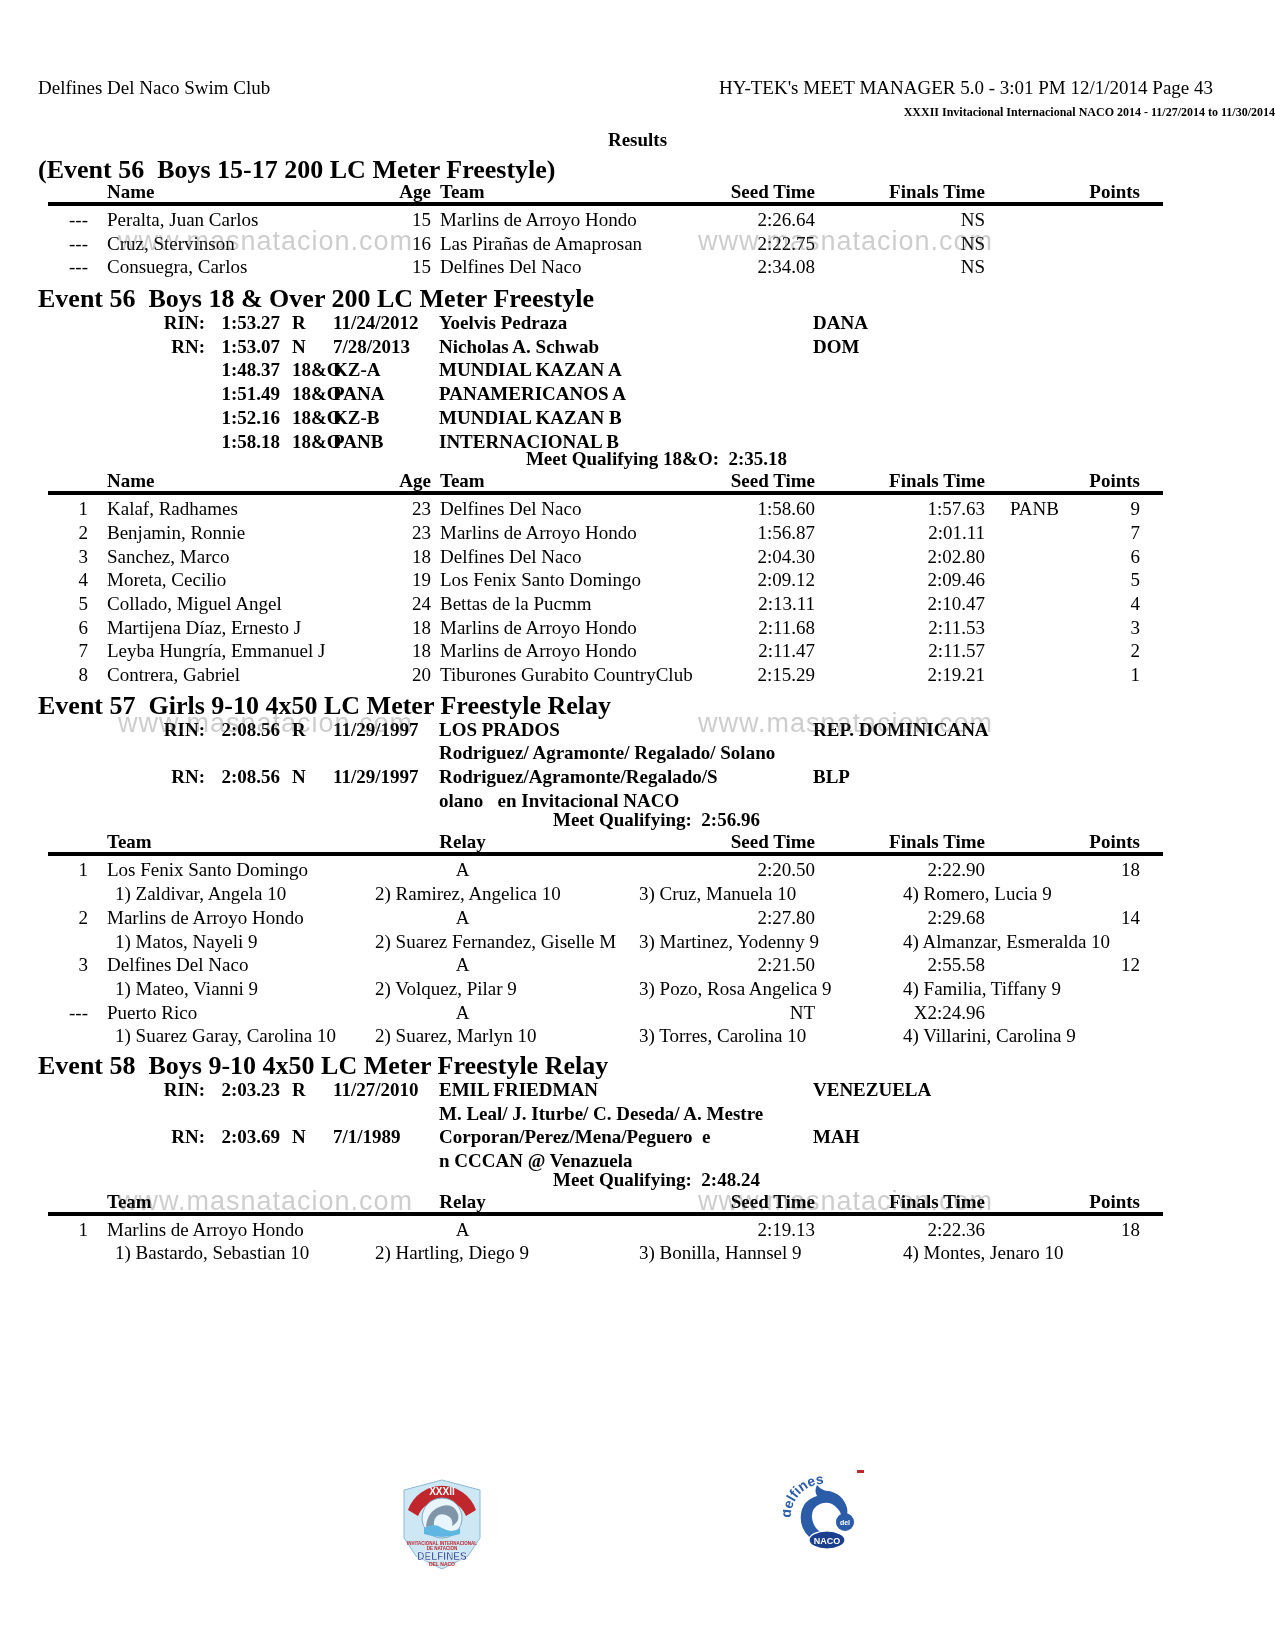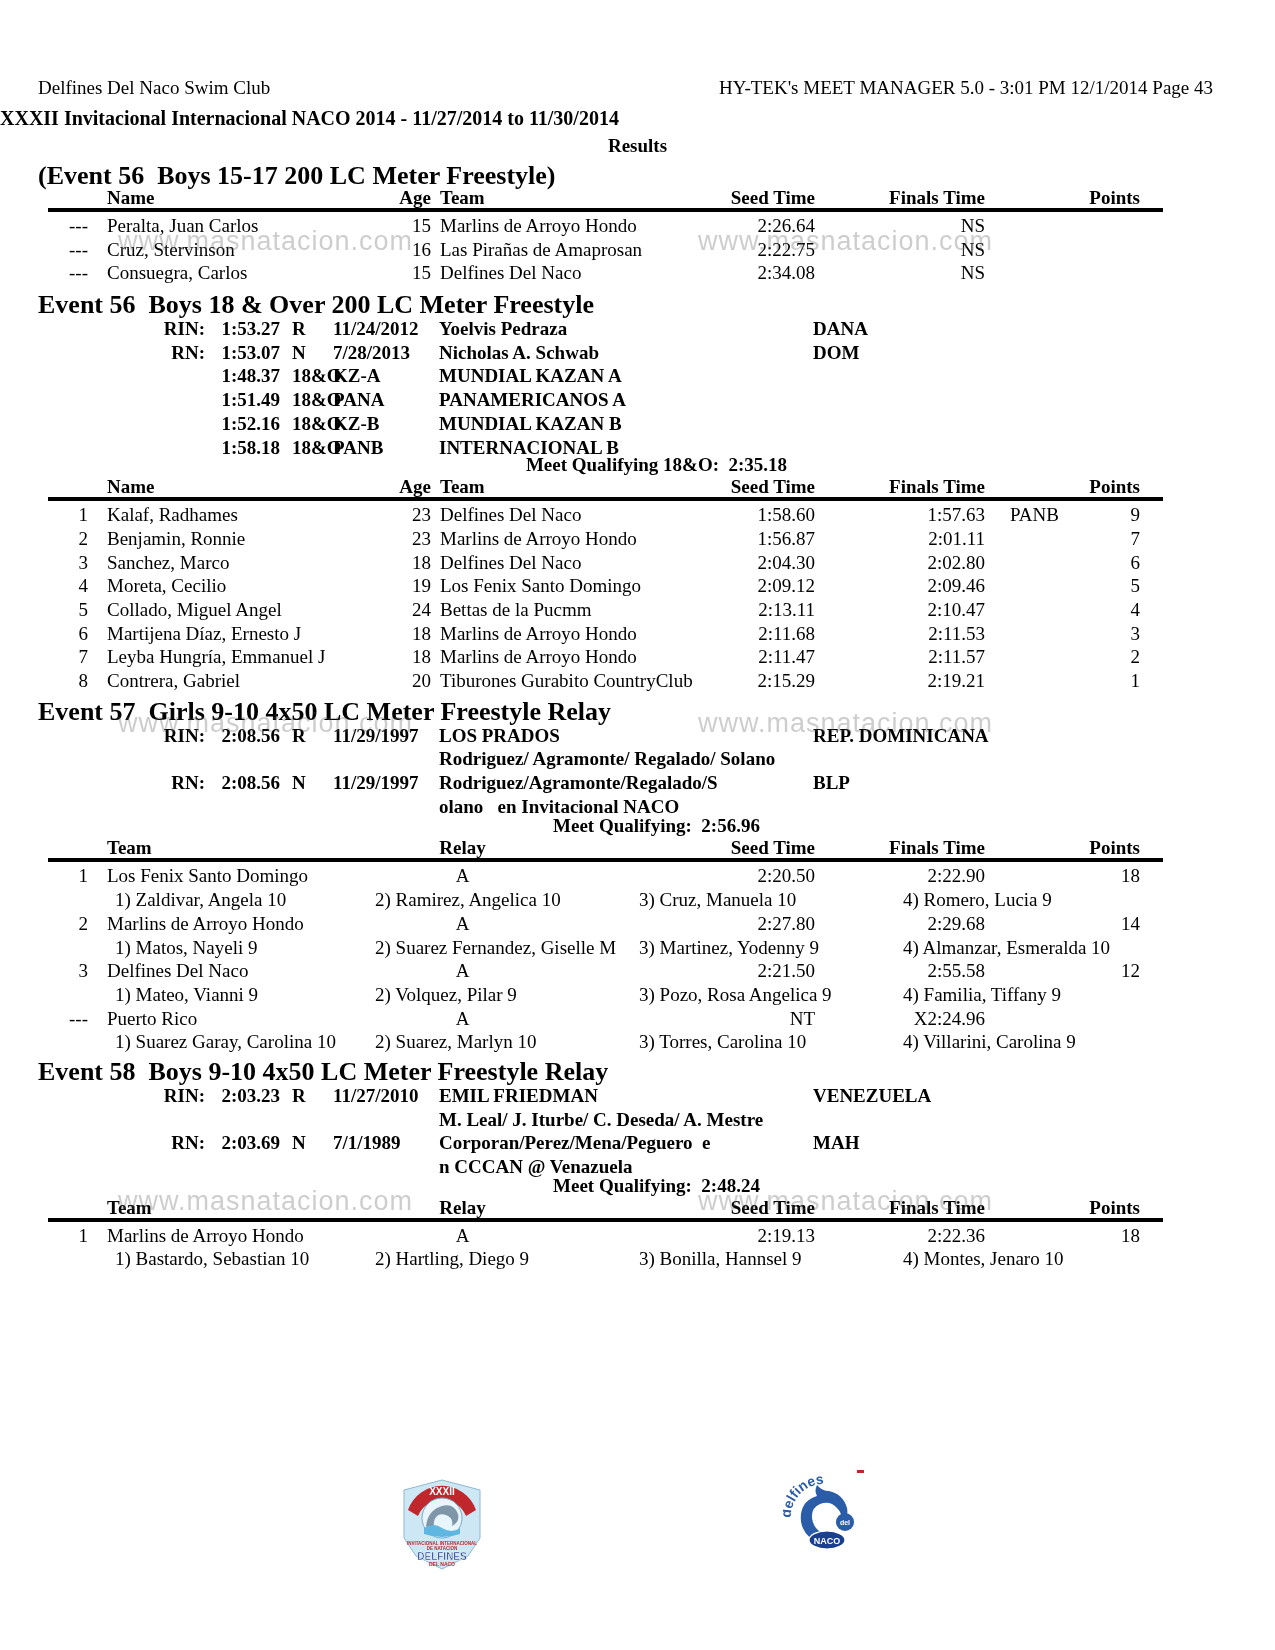--- a/index.html
+++ b/index.html
@@ -1,19 +1,19 @@
 <!DOCTYPE html>
 <html><head>
 <meta charset="utf-8">
 <style>
   html,body{margin:0;padding:0;background:#fff;}
   .page{position:relative;width:1275px;height:1650px;background:#fff;overflow:hidden;
         font-family:"Liberation Serif",serif;font-size:19px;color:#000;}
   .hdr-row{display:flex;justify-content:space-between;margin:76px 62px 0 38px;height:24px;line-height:24px;text-align:center;}
-  .title{text-align:left;font-weight:bold;font-size:20px;margin-top:6px;height:25px;line-height:25px;}
+  .title{text-align:right;font-weight:bold;font-size:12px;margin-top:0;height:25px;line-height:25px;}
   .subtitle{text-align:center;font-weight:bold;margin-top:3px;height:24px;line-height:24px;}
   .heading{font-weight:bold;font-size:26px;padding-left:38px;height:24px;line-height:24px;white-space:pre;}
   .h1{margin-top:6px;} .h56{margin-top:8px;} .h57{margin-top:7px;} .h58{margin-top:6px;}
   .qual{font-weight:bold;padding-left:38px;height:24px;line-height:24px;white-space:pre;text-align:center;}
   .q56{margin-top:-6px;} .q57{margin-top:-4px;} .q58{margin-top:-5px;}
   .thead{position:relative;height:19px;line-height:19px;font-weight:bold;}
   .rule{height:4px;background:#000;width:1115px;margin:1px 0 2px 48px;}
   .row,.sw,.rec{position:relative;height:23.7px;line-height:23.7px;}
   .rec{font-weight:bold;}
   .row>span,.sw>span,.rec>span,.thead>span{position:absolute;white-space:pre;top:0;}

